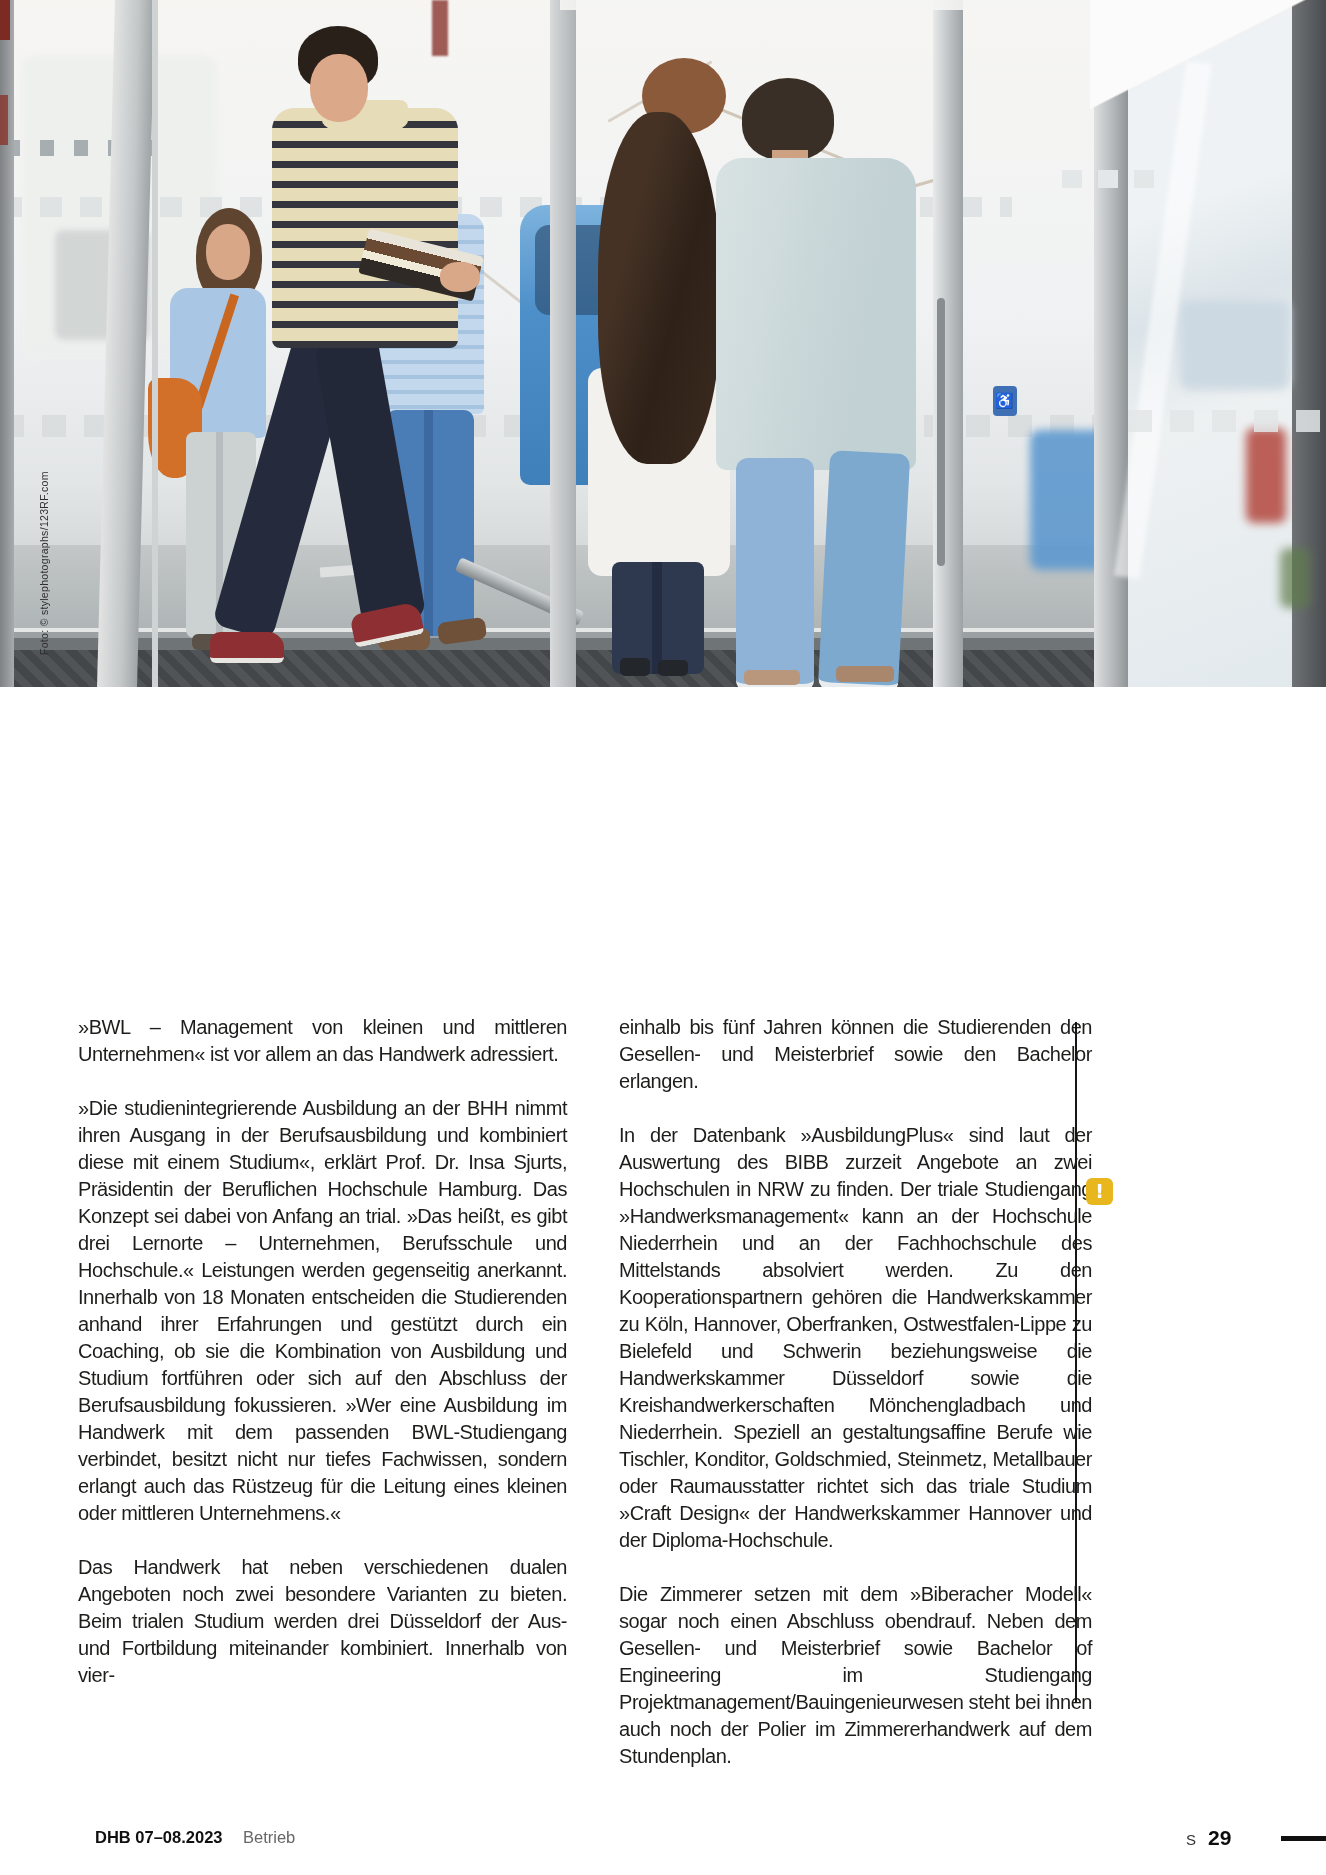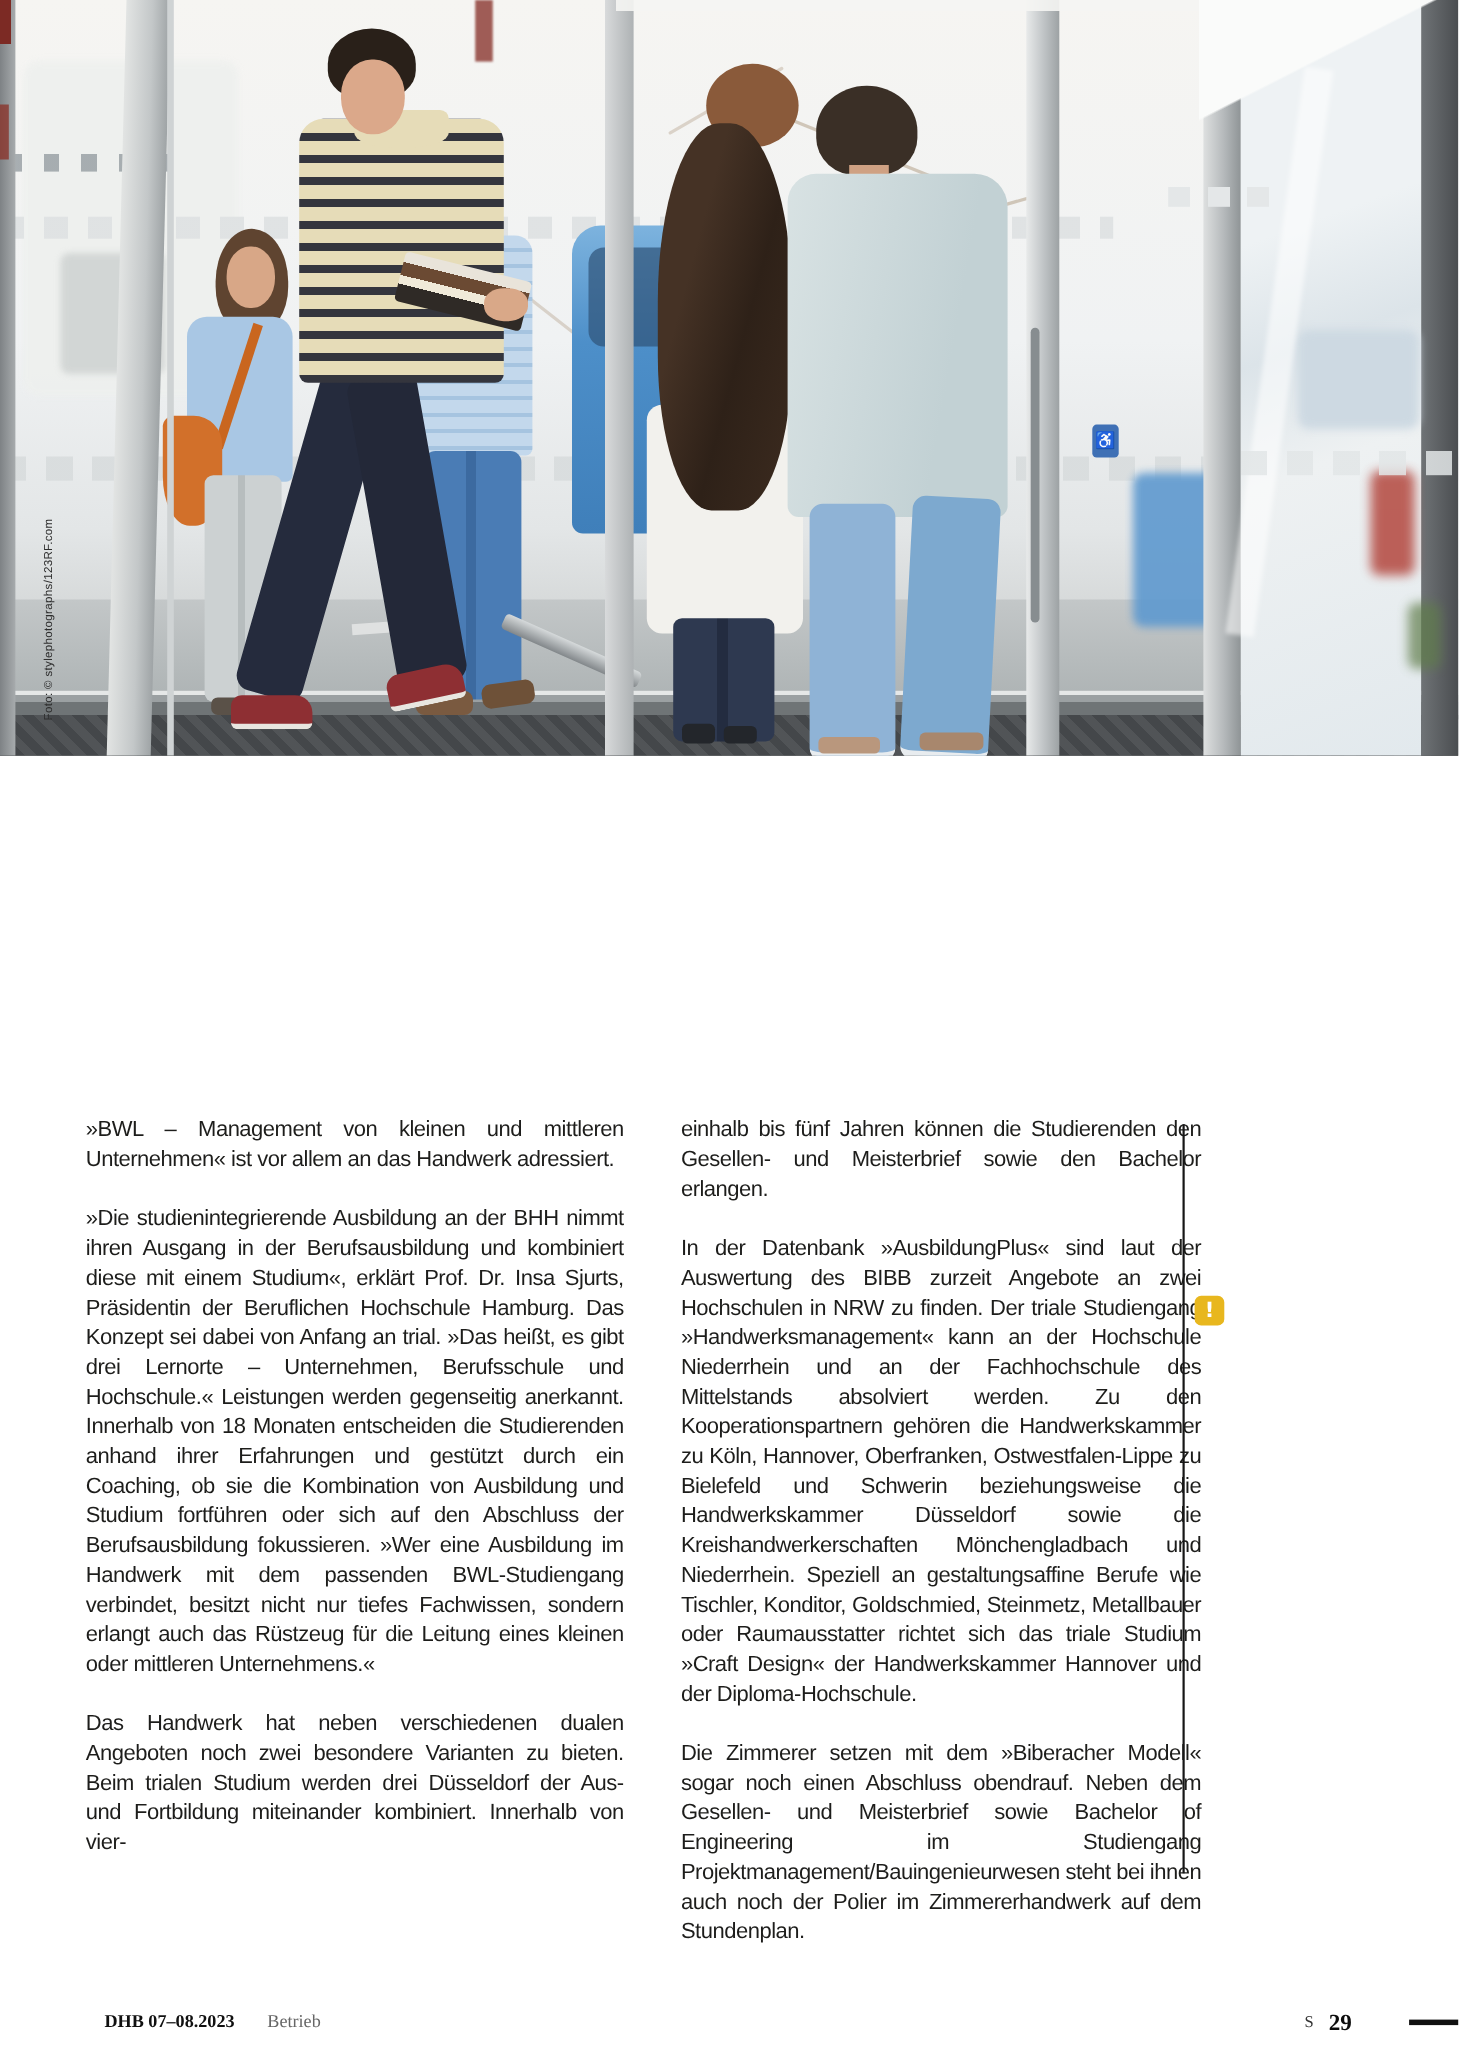--- a/index.html
+++ b/index.html
@@ -144,21 +144,21 @@
 
   .sidebar{position:absolute;left:1086px;top:1178px;width:168px;}
   .badge{width:27px;height:27px;border-radius:6px;background:#e8b71e;color:#fff;
          font-weight:bold;font-size:19px;line-height:27px;text-align:center;margin-bottom:12px;
          font-family:"DejaVu Sans",sans-serif;}
   .sidebar-text{margin:0;font-family:"DejaVu Sans Mono",monospace;font-size:15.5px;line-height:28px;
                 letter-spacing:1px;color:#4b4b4b;}
 
   
   .footer{position:absolute;left:0;top:1826px;width:1166px;height:30px;
-          font-family:Liberation Serif, serif;font-size:16.5px;text-align:center;}
+          font-family:Liberation Sans, sans-serif;font-size:16.5px;text-align:center;}
   .issue{position:absolute;left:95px;top:2px;font-weight:bold;color:#101010;letter-spacing:0;}
   .section{position:absolute;left:243px;top:2px;color:#666;}
   .page-s{position:absolute;left:1186px;top:5px;font-size:15px;color:#333;}
   .page-n{position:absolute;left:1208px;top:0;font-weight:bold;font-size:21px;color:#0d0d0d;}
   .endbar{position:absolute;left:1281px;top:10px;width:45px;height:5px;background:#101010;}
 </style>
 </head>
 <body>
 
 <div class="page">

